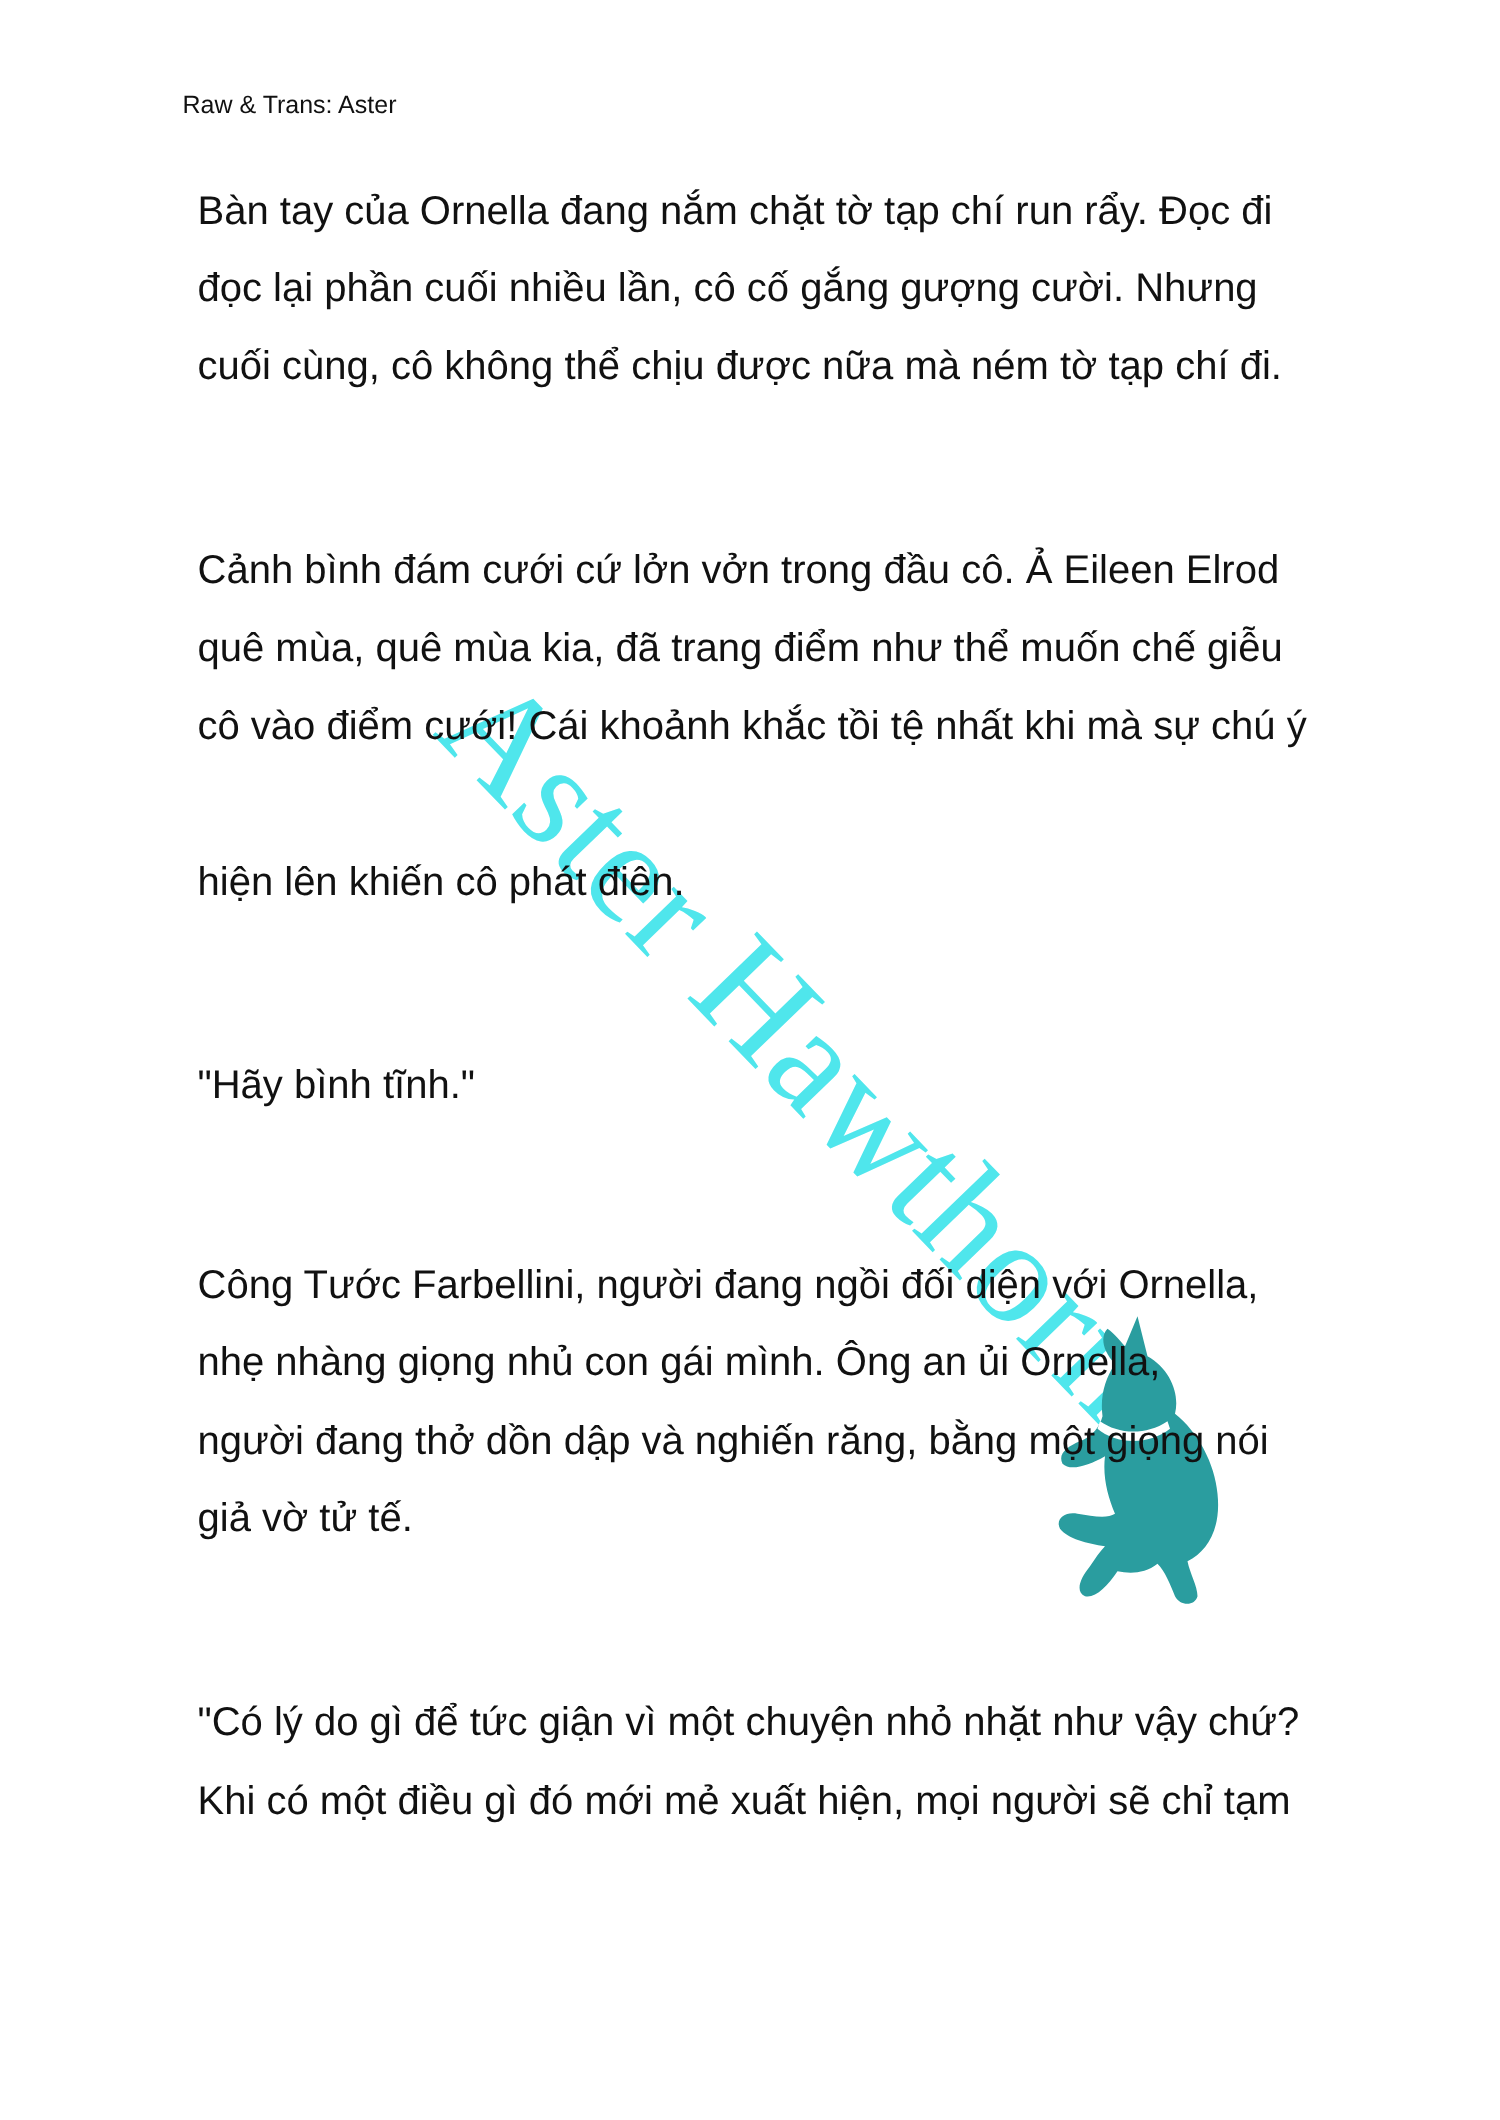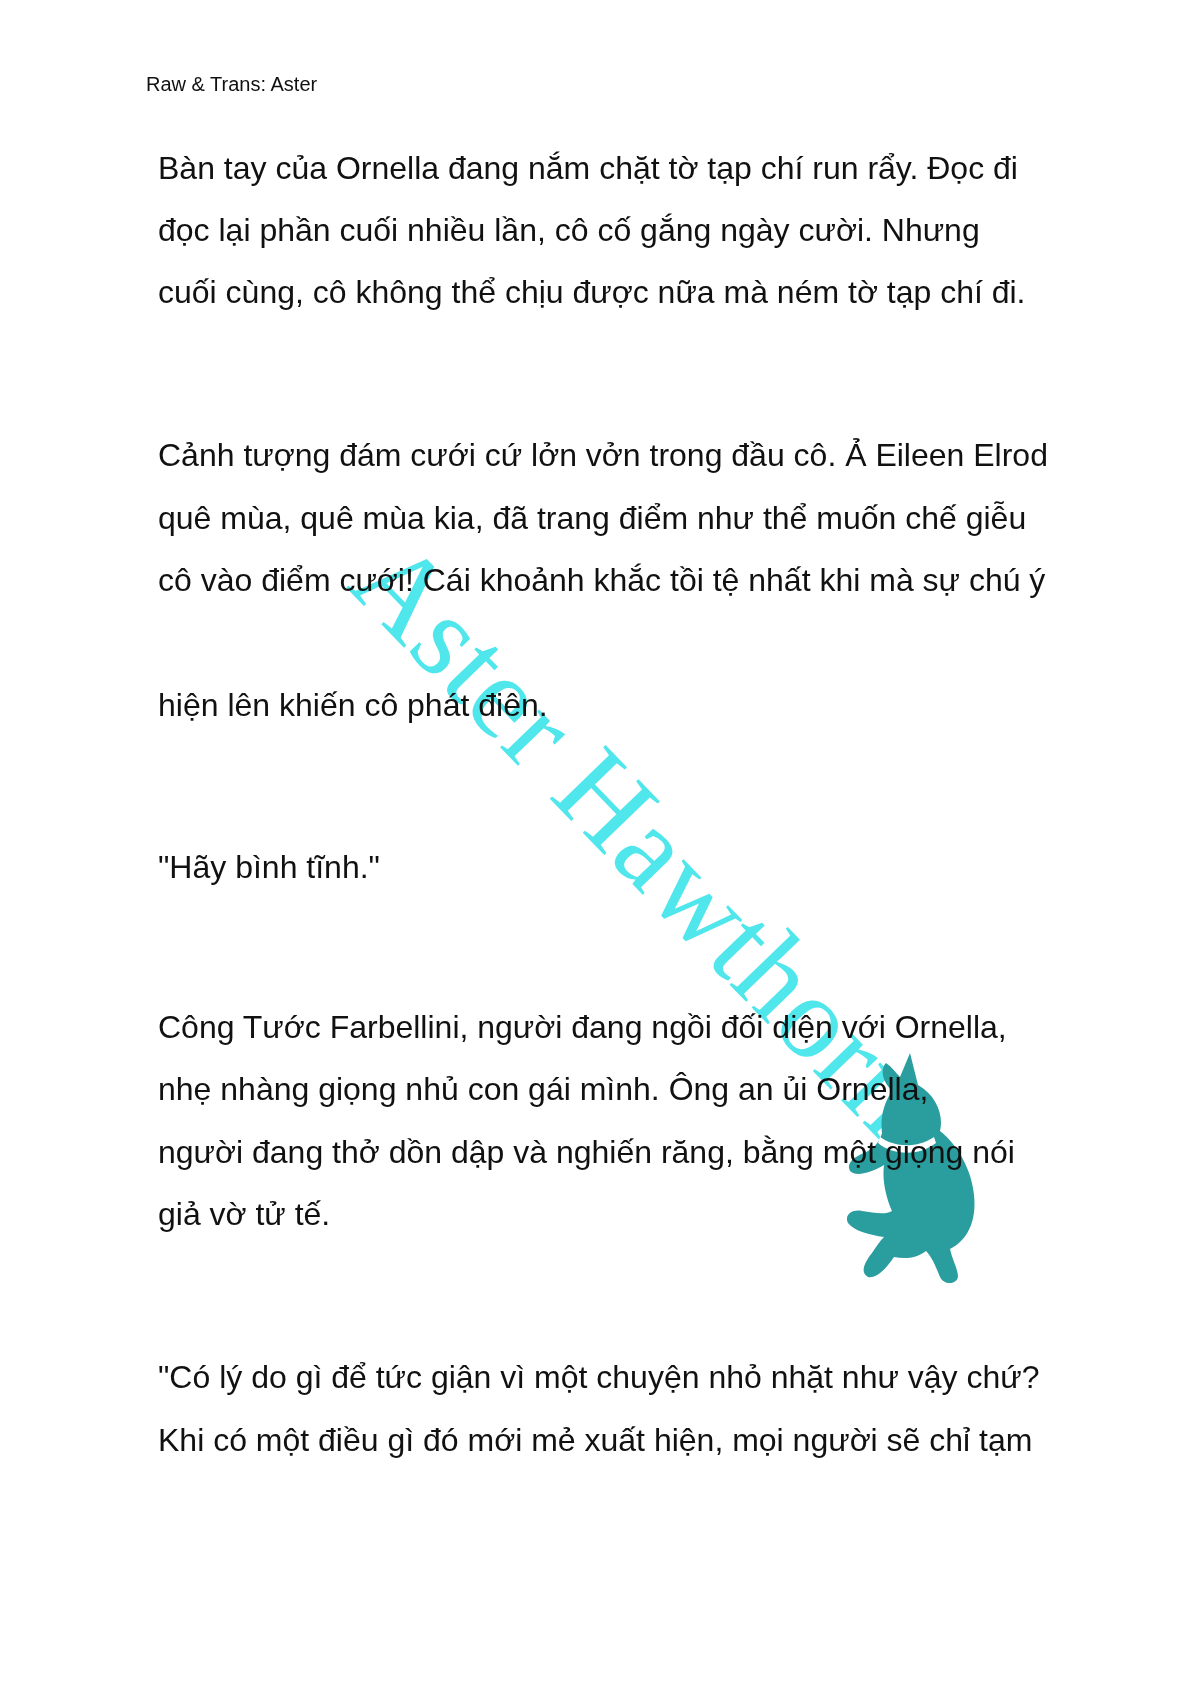--- a/index.html
+++ b/index.html
@@ -86,24 +86,24 @@
       C30 128 16 132 10 126
       C6 118 14 112 24 108
       C34 104 40 96 42 88
       C40 72 44 58 52 46
       C42 36 40 24 46 18
       C52 22 56 28 60 32 Z"></path>
     <path fill="#ffffff" d="M40 92 C54 102 76 104 94 92 L96 98 C78 112 52 110 38 98 Z"></path>
   </svg>
 
   <div class="line" style="top:148px">Bàn tay của Ornella đang nắm chặt tờ tạp chí run rẩy. Đọc đi</div>
-  <div class="line" style="top:210px">đọc lại phần cuối nhiều lần, cô cố gắng ngày cười. Nhưng</div>
+  <div class="line" style="top:210px">đọc lại phần cuối nhiều lần, cô cố gắng gượng cười. Nhưng</div>
   <div class="line" style="top:272px">cuối cùng, cô không thể chịu được nữa mà ném tờ tạp chí đi.</div>
 
-  <div class="line" style="top:435px">Cảnh tượng đám cưới cứ lởn vởn trong đầu cô. Ả Eileen Elrod</div>
+  <div class="line" style="top:435px">Cảnh bình đám cưới cứ lởn vởn trong đầu cô. Ả Eileen Elrod</div>
   <div class="line" style="top:498px">quê mùa, quê mùa kia, đã trang điểm như thể muốn chế giễu</div>
   <div class="line" style="top:560px">cô vào điểm cưới! Cái khoảnh khắc tồi tệ nhất khi mà sự chú ý</div>
   <div class="line" style="top:685px">hiện lên khiến cô phát điên.</div>
 
   <div class="line" style="top:847px">"Hãy bình tĩnh."</div>
 
   <div class="line" style="top:1007px">Công Tước Farbellini, người đang ngồi đối diện với Ornella,</div>
   <div class="line" style="top:1069px">nhẹ nhàng giọng nhủ con gái mình. Ông an ủi Ornella,</div>
   <div class="line" style="top:1132px">người đang thở dồn dập và nghiến răng, bằng một giọng nói</div>
   <div class="line" style="top:1194px">giả vờ tử tế.</div>

